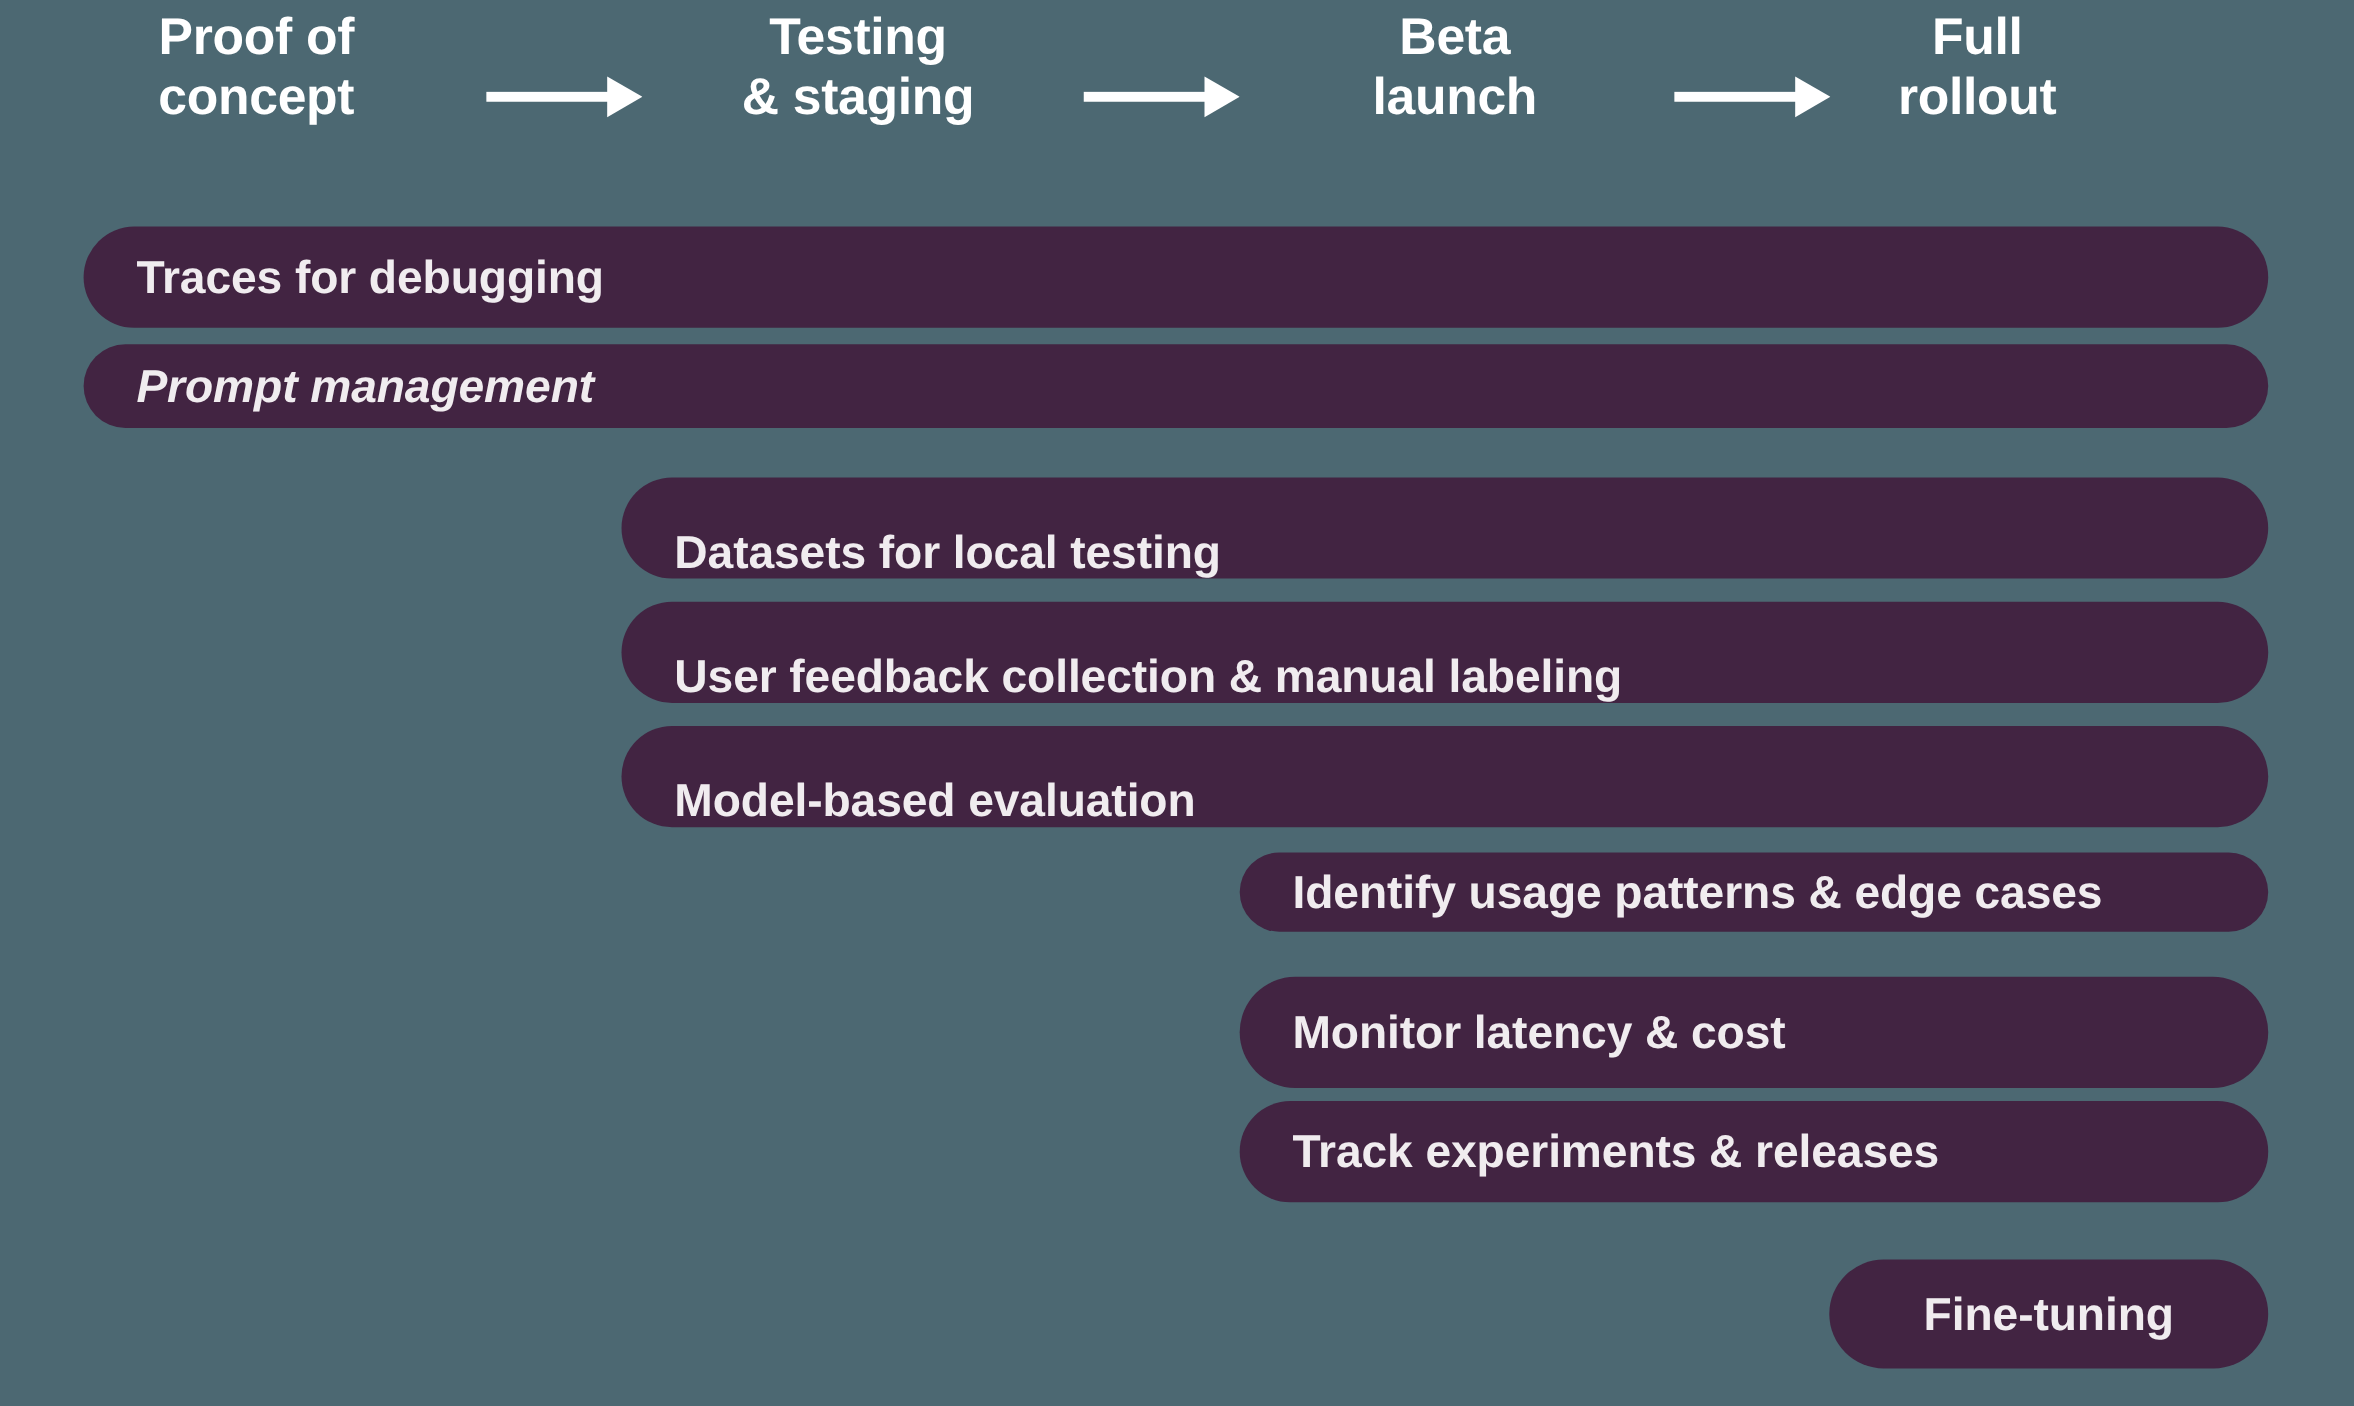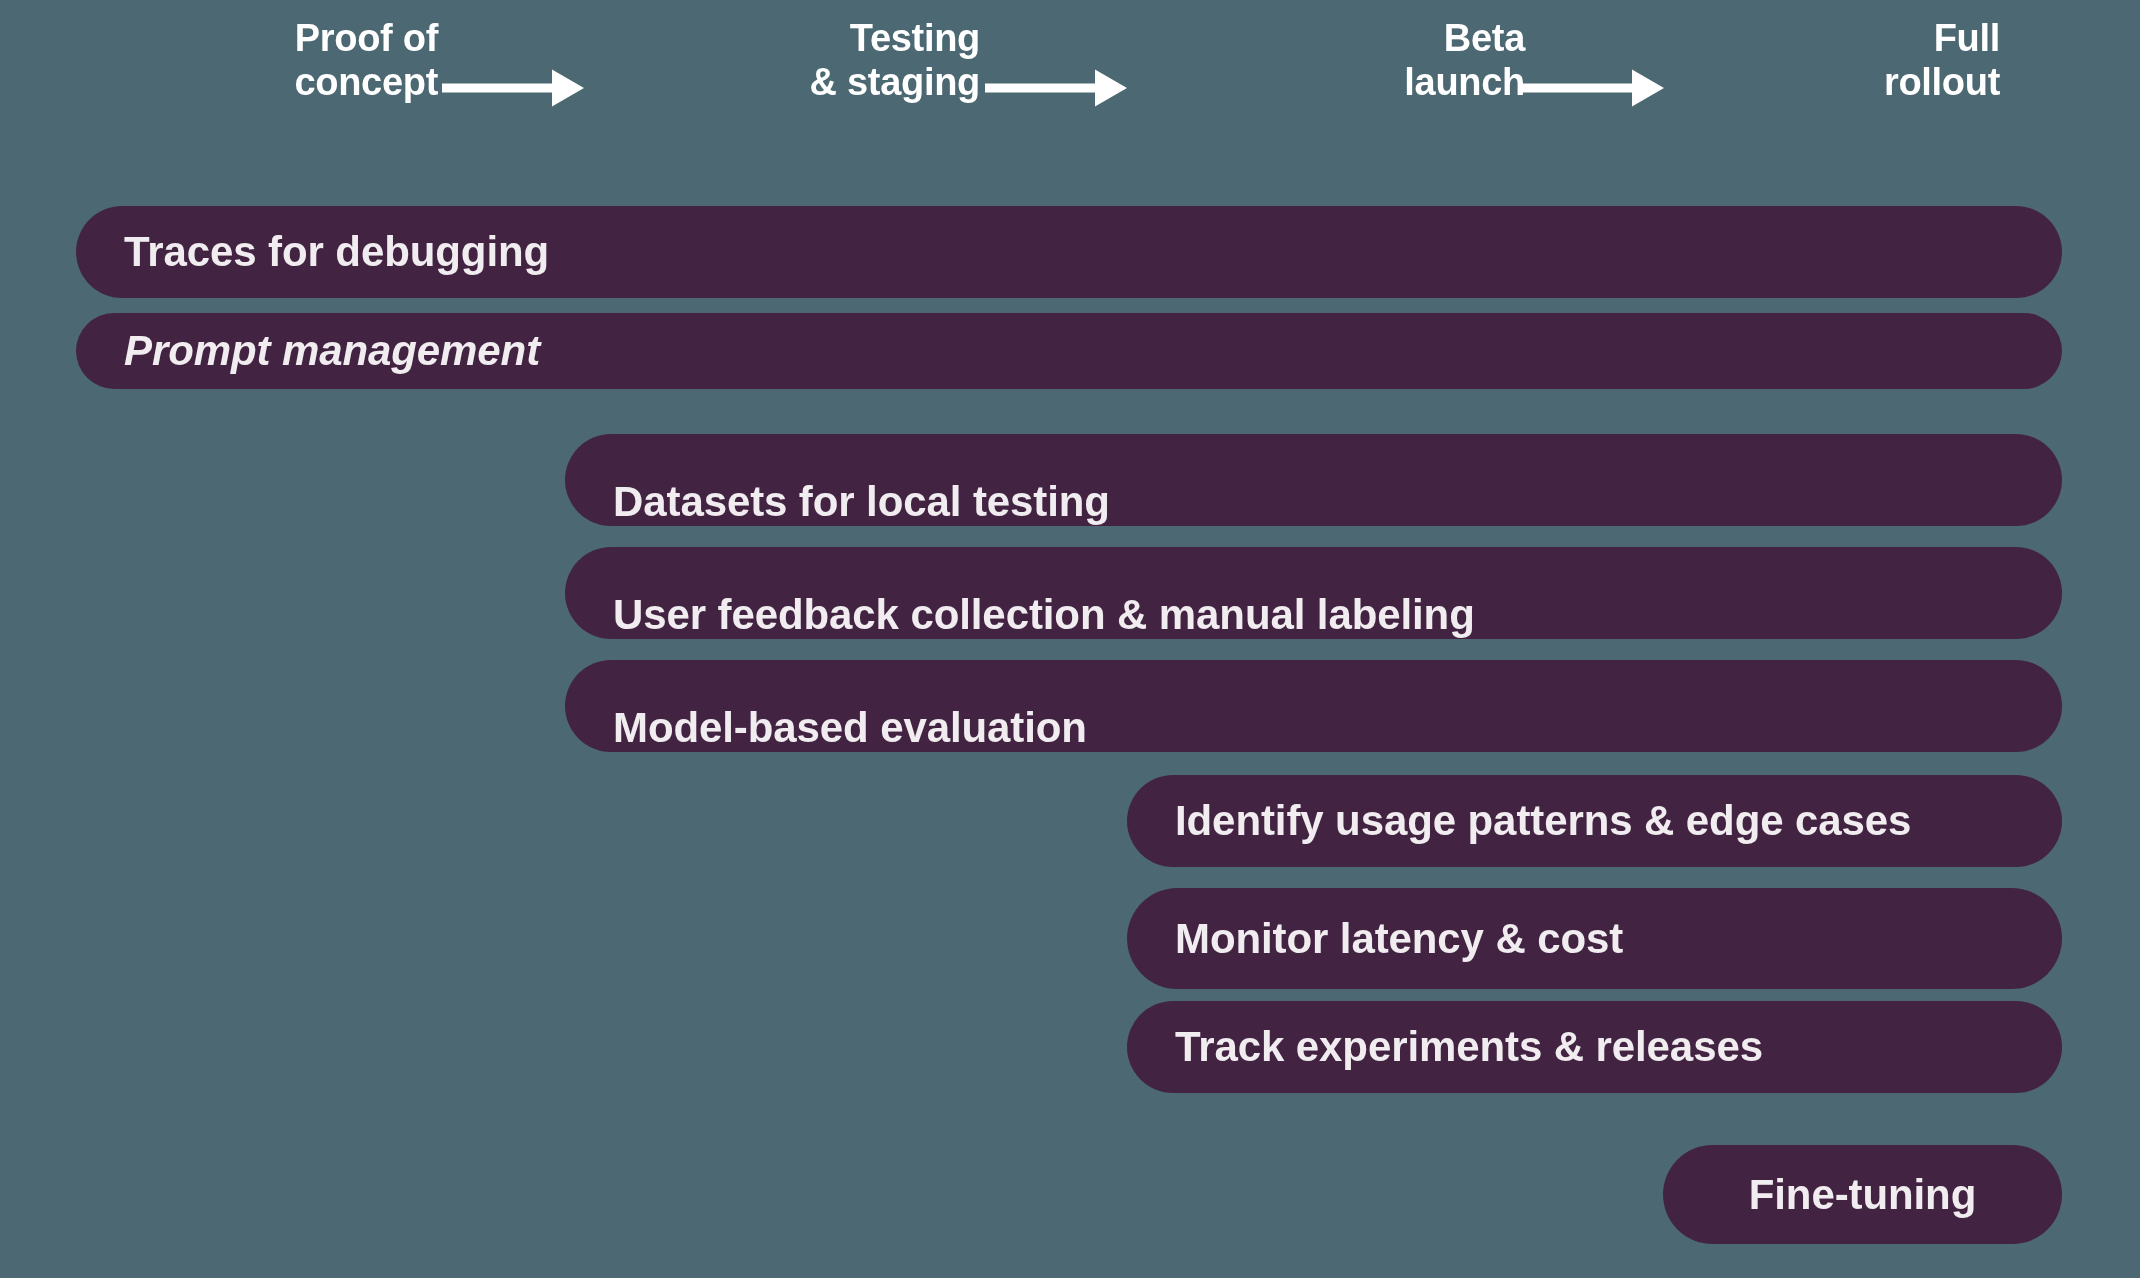--- a/index.html
+++ b/index.html
@@ -23,24 +23,24 @@
   
   .phase-row {
     position: absolute;
     left: 0;
     top: 0;
     width: 2140px;
     height: 180px;
   }
   .phase-label {
     position: absolute;
-    top: 16px;
-    text-align: right;
+    top: 6px;
+    text-align: center;
     color: #ffffff;
-    font-size: 38px;
+    font-size: 47px;
     font-weight: bold;
     line-height: 1.17;
     letter-spacing: -0.3px;
     white-space: pre-line;
   }
   .phase-label.p0 { left:  28px; width: 410px; }
   .phase-label.p1 { left: 580px; width: 400px; }
   .phase-label.p2 { left: 1120px; width: 405px; }
   .phase-label.p3 { left: 1595px; width: 405px; }
 
@@ -81,21 +81,21 @@
     justify-content: center;
     padding-left: 0;
     margin-top: 30px;
   }
 
   .bar.r0 { top: 206px;  height: 92px; }
   .bar.r1 { top: 313px;  height: 76px; font-style: italic; }
   .bar.r2 { top: 434px;  height: 92px; }
   .bar.r3 { top: 547px;  height: 92px; }
   .bar.r4 { top: 660px;  height: 92px; }
-  .bar.r5 { top: 775px;  height: 92px; }
+  .bar.r5 { top: 775px;  height: 72px; }
   .bar.r6 { top: 888px;  height: 101px; }
   .bar.r7 { top: 1001px; height: 92px; }
   .bar.r8 { top: 1115px; height: 99px; border-radius: 54px; }
 </style>
 </head>
 <body>
 
 <div id="stage">
 
   <div class="phase-row">

